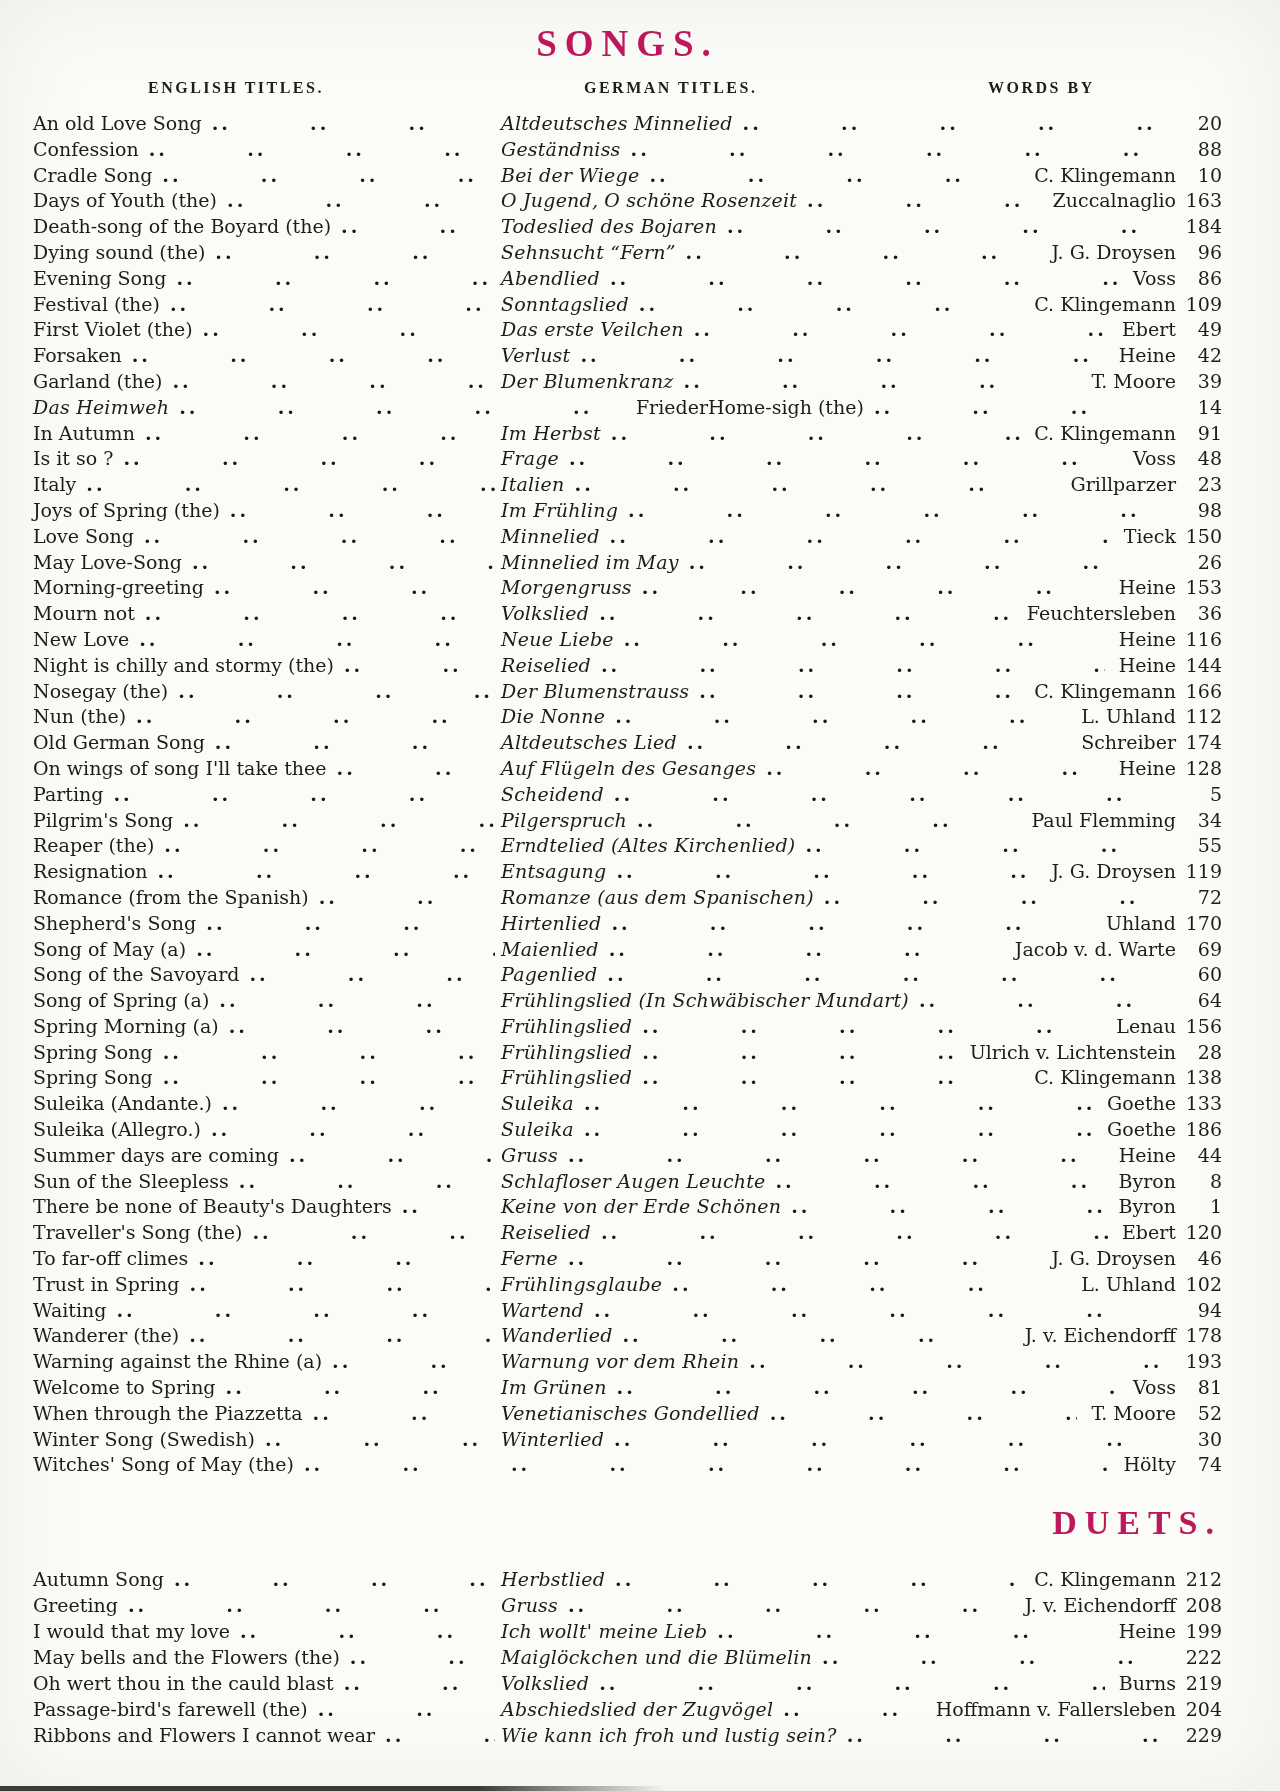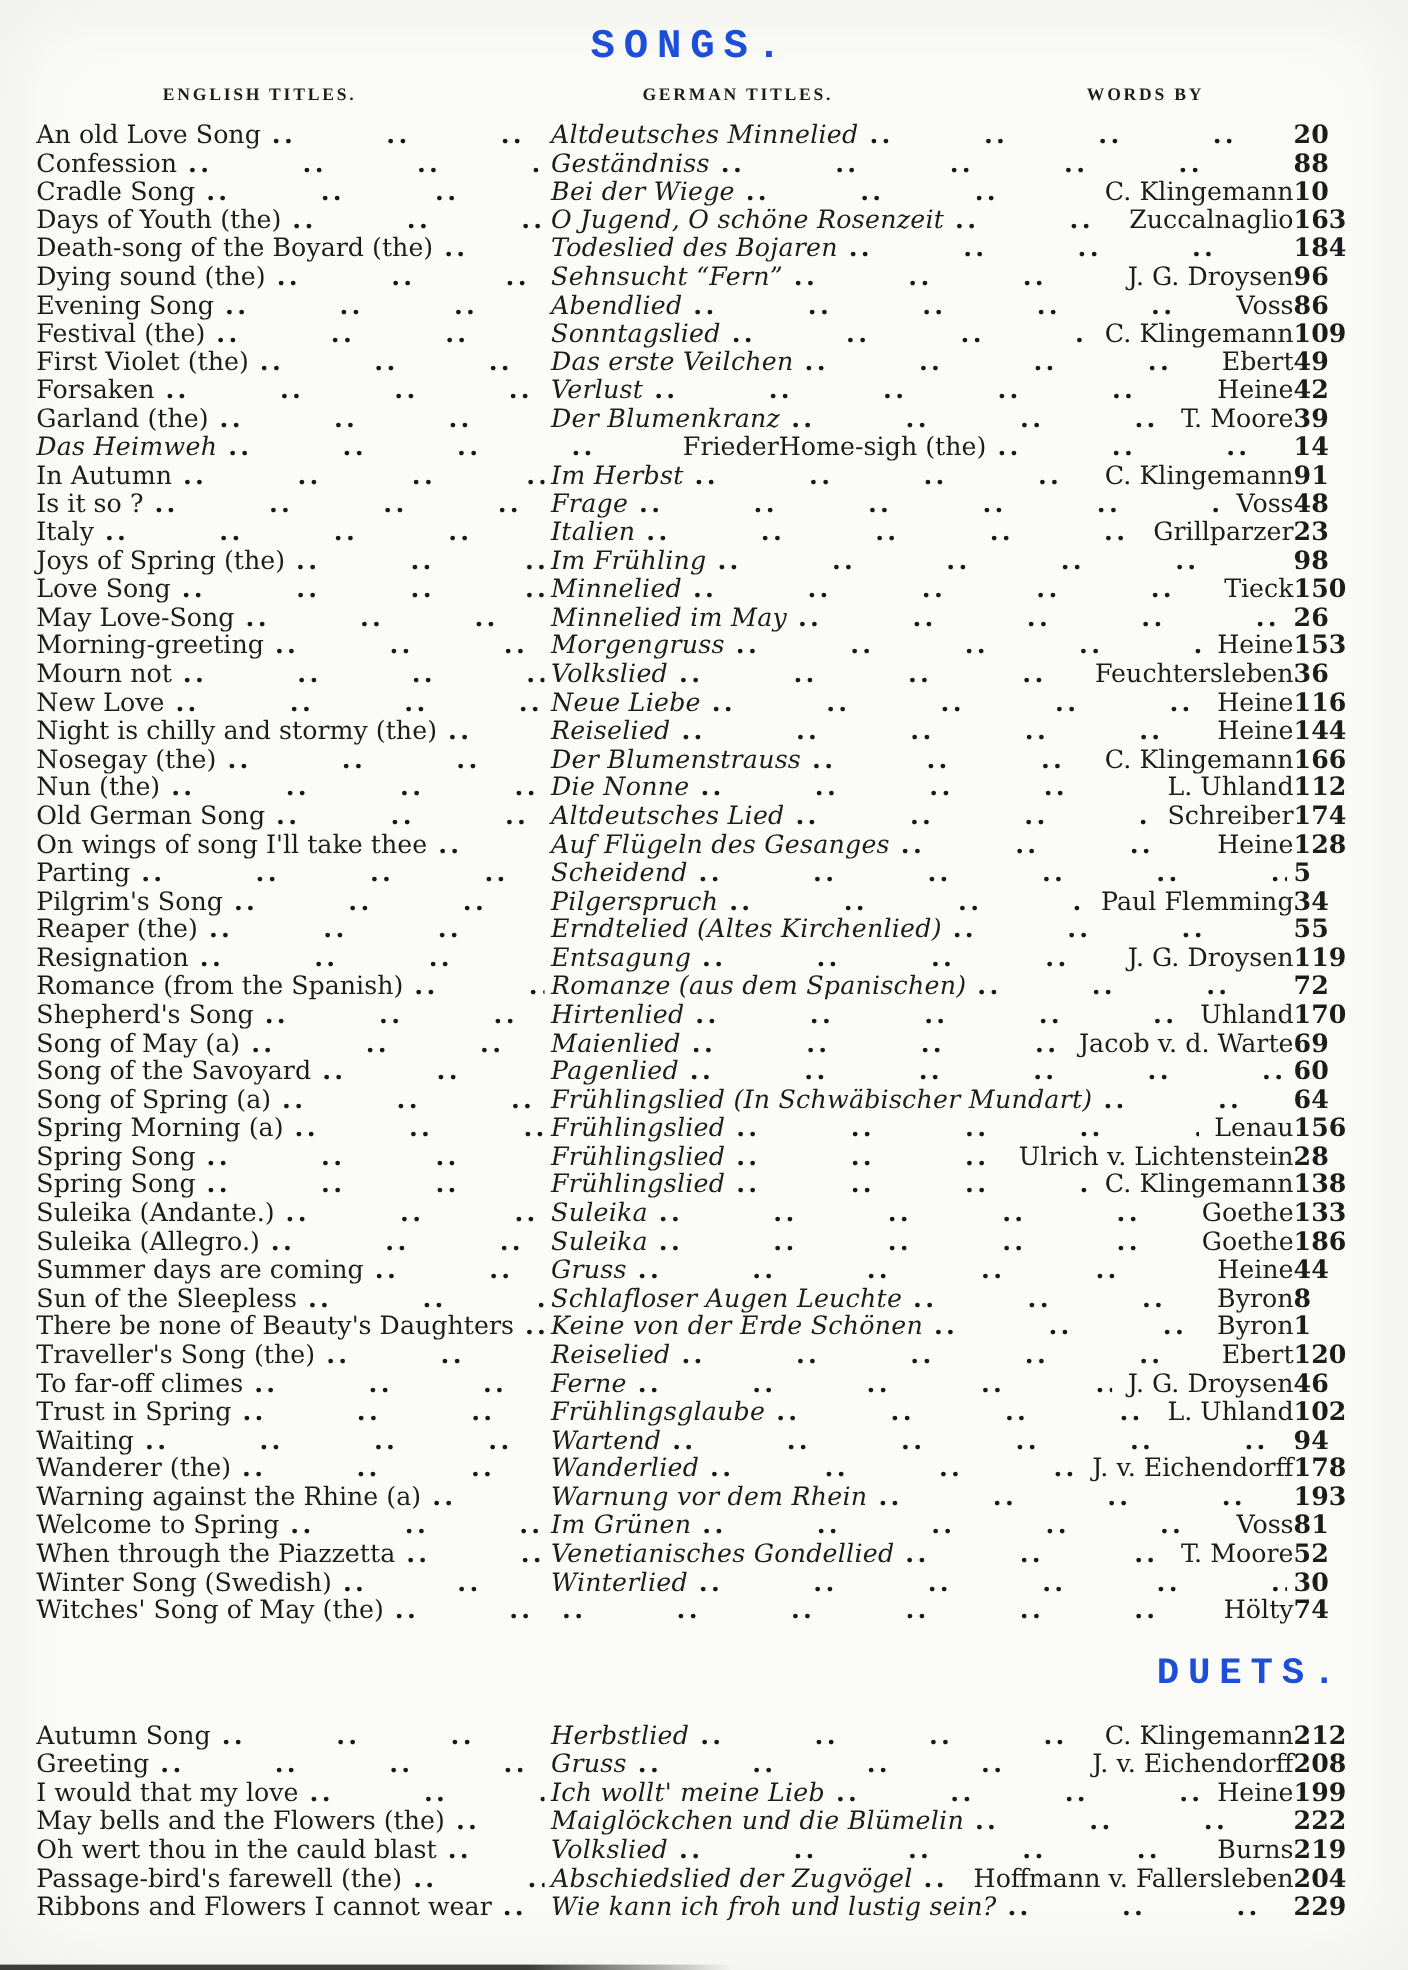--- a/index.html
+++ b/index.html
@@ -11,25 +11,25 @@
     position:relative;
     overflow:hidden;
     box-shadow:inset 0 0 90px rgba(60,60,55,0.08);
   }
   .page{
     position:relative;
     padding:22px 58px 0 33px; 
   }
   .big-title{
     text-align:center;
-    font-family:Liberation Mono, monospace;
+    font-family:Liberation Serif, serif;
     font-weight:700;
     font-size:37px;
     letter-spacing:8px;
-    color:#1d4ed8;
+    color:#be185d;
   }
   .big-title.duets{font-size:34px;margin-top:26px;text-align:right;}
   .colheads{
     position:relative;
     height:26px;
     margin-top:14px;
     font-family:Liberation Serif, serif;
     font-weight:700;
     font-size:16px;
     letter-spacing:2.5px;
@@ -39,21 +39,21 @@
   .colheads .h{position:absolute;top:0;}
   .h-en{left:115px;}
   .h-de{left:551px;}
   .h-by{left:955px;}
   .list{margin-top:6px;}
   .row{
     display:flex;
     align-items:baseline;
     height:25.8px;
     line-height:25.8px;
-    font-size:23px;
+    font-size:19px;
     white-space:nowrap;
   }
   .duets-list .row{height:26px;line-height:26px;}
   .cell{display:flex;align-items:baseline;min-width:0;}
   .cell-en{flex:0 0 468px;width:468px;}
   .cell-mid{flex:1 1 auto;}
   .t{flex:0 0 auto;}
   .de{font-style:italic;letter-spacing:0.2px;}
   .leader{
     flex:1 1 0;
@@ -65,21 +65,22 @@
     color:#181818;
   }
   .leader::after{
     content:".. \00a0 .. \00a0 .. \00a0 .. \00a0 .. \00a0 .. \00a0 .. \00a0 .. \00a0 .. \00a0 .. \00a0 .. \00a0 .. \00a0 .. \00a0 .. \00a0 .. \00a0 .. \00a0 .. \00a0 ..";
     letter-spacing:3px;
     word-spacing:30px;
   }
   .author{flex:0 0 auto;margin-left:8px;}
   .cell-page{
     flex:0 0 46px;width:46px;
-    font-weight:700;
+    text-align:right;
+    font-weight:400;
   }
   .duets-list{margin-top:24px;}
   .scan-edge{
     position:absolute;
     left:0;bottom:0;
     width:52%;height:5px;
     background:linear-gradient(to right,#1b1b19 0%,#1b1b19 72%,rgba(27,27,25,0) 100%);
     opacity:.85;
   }
 </style>

